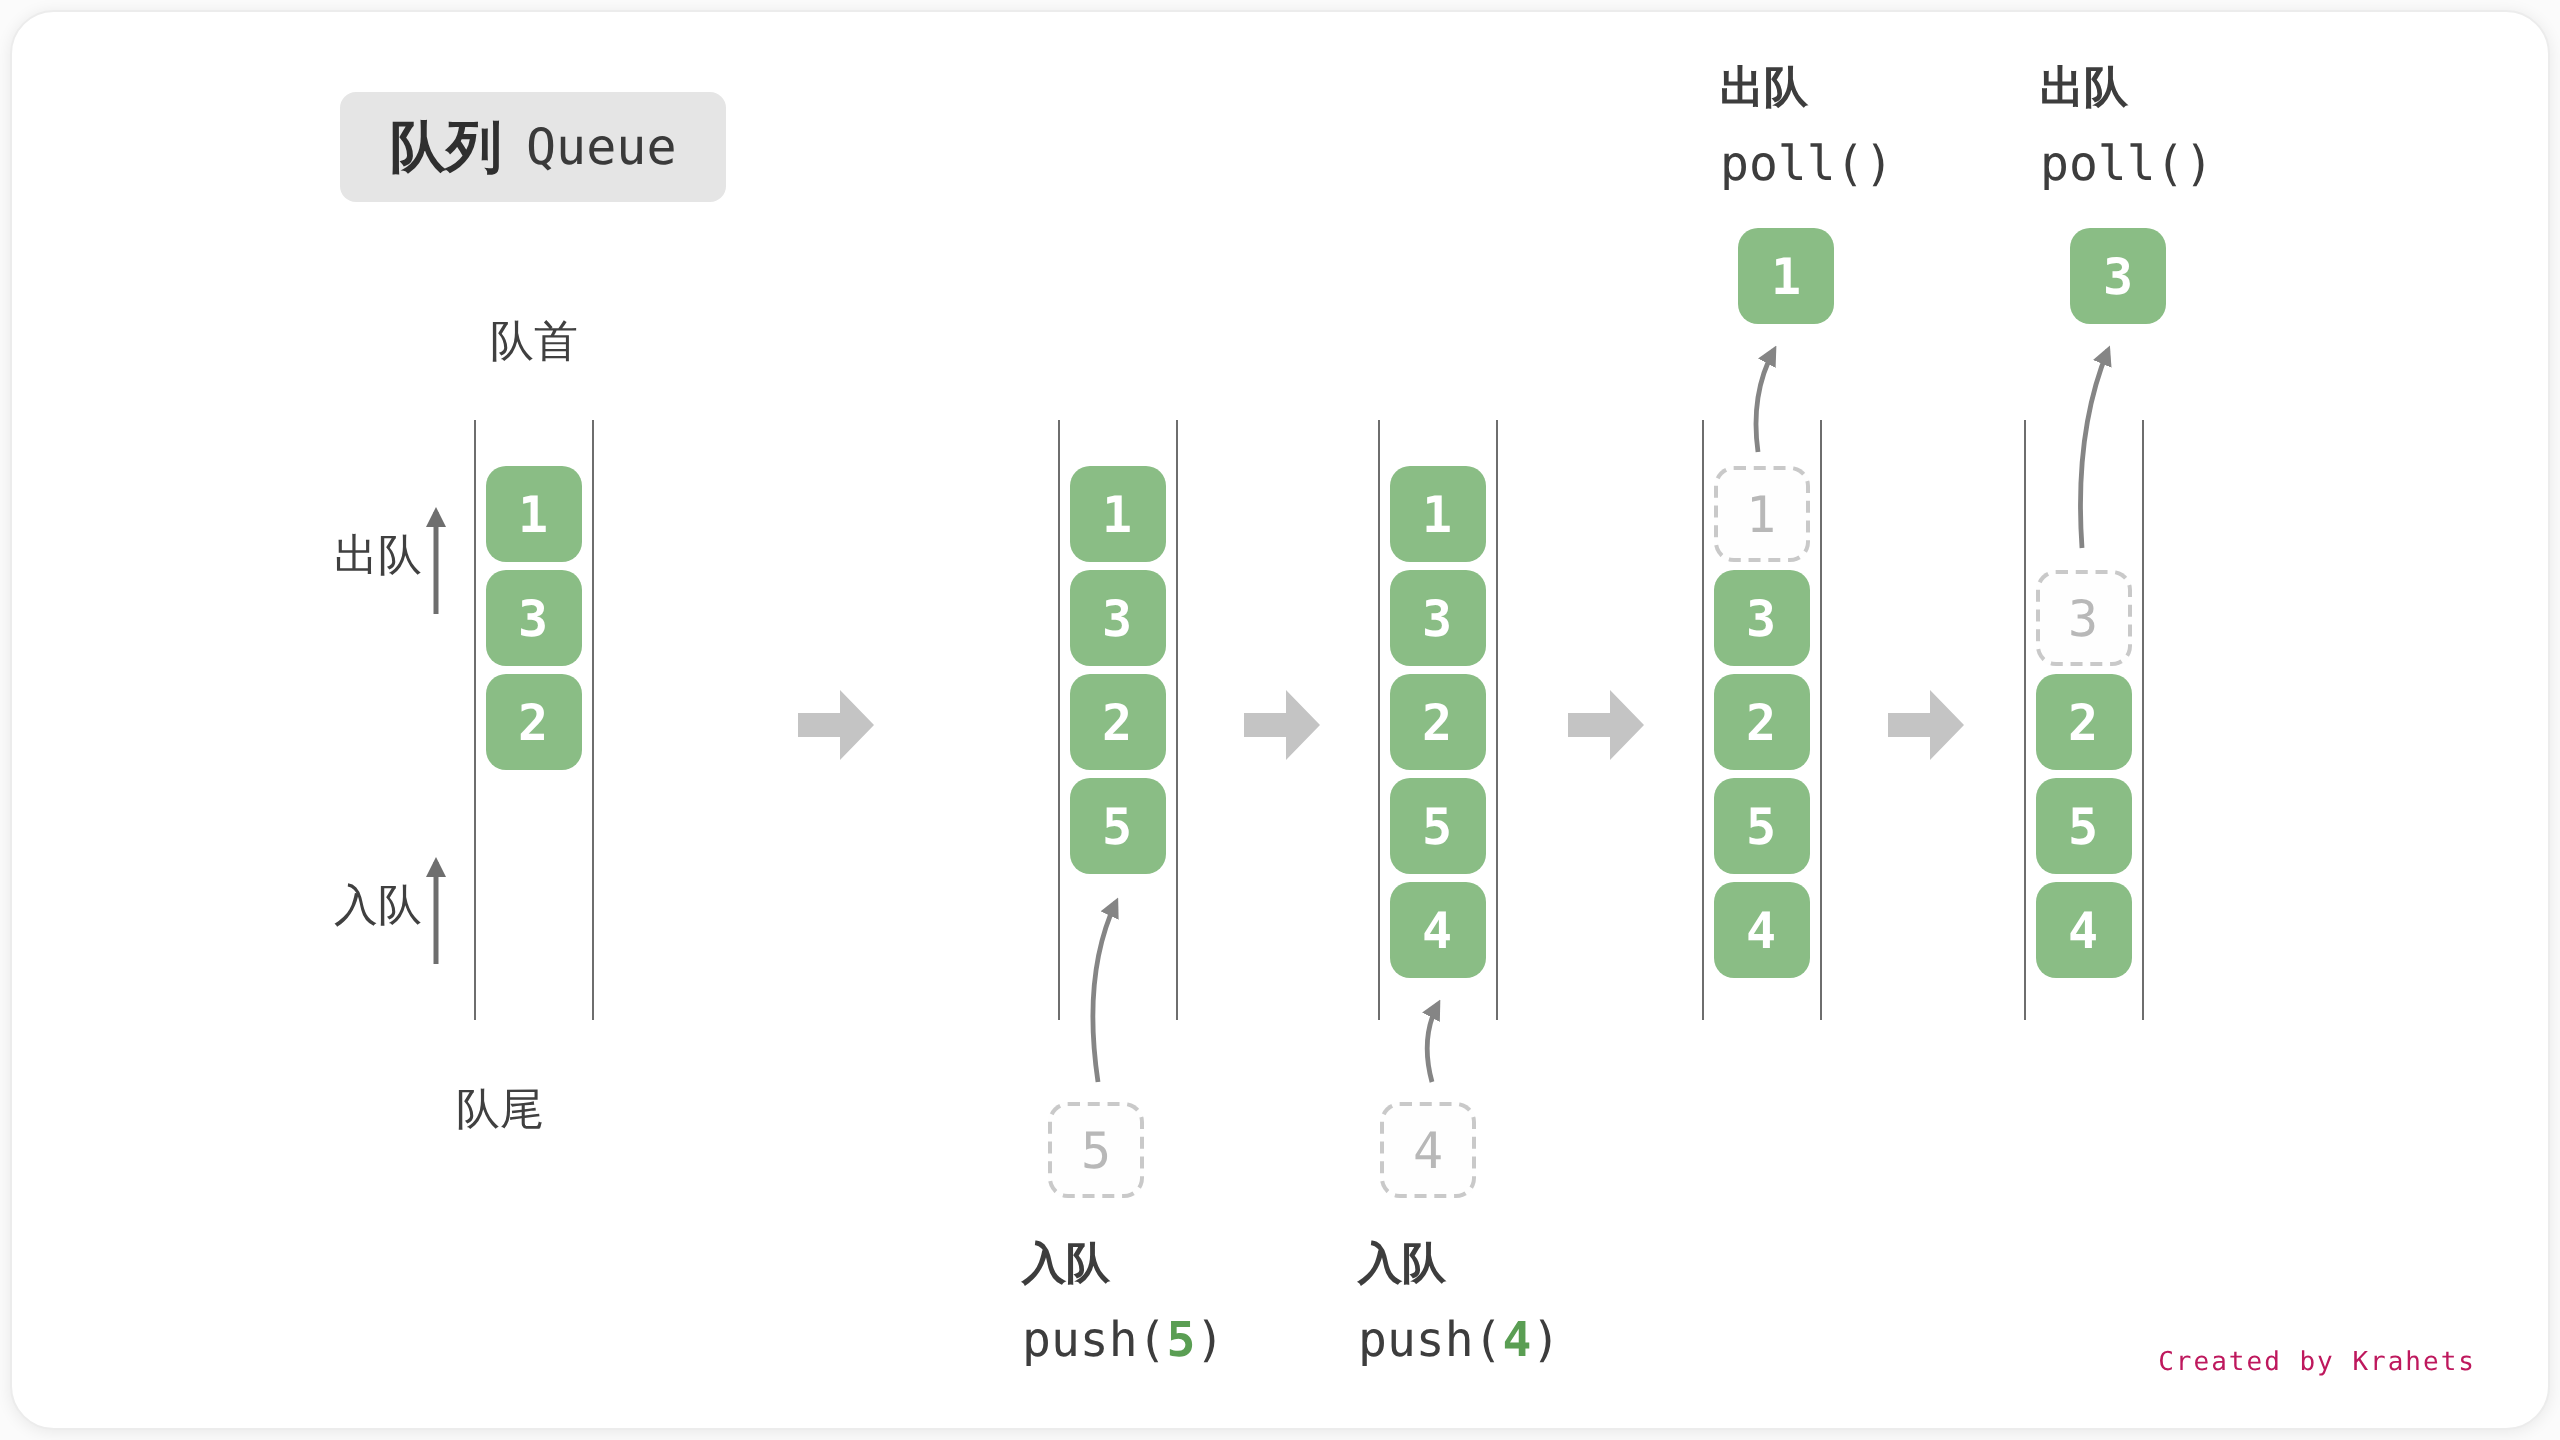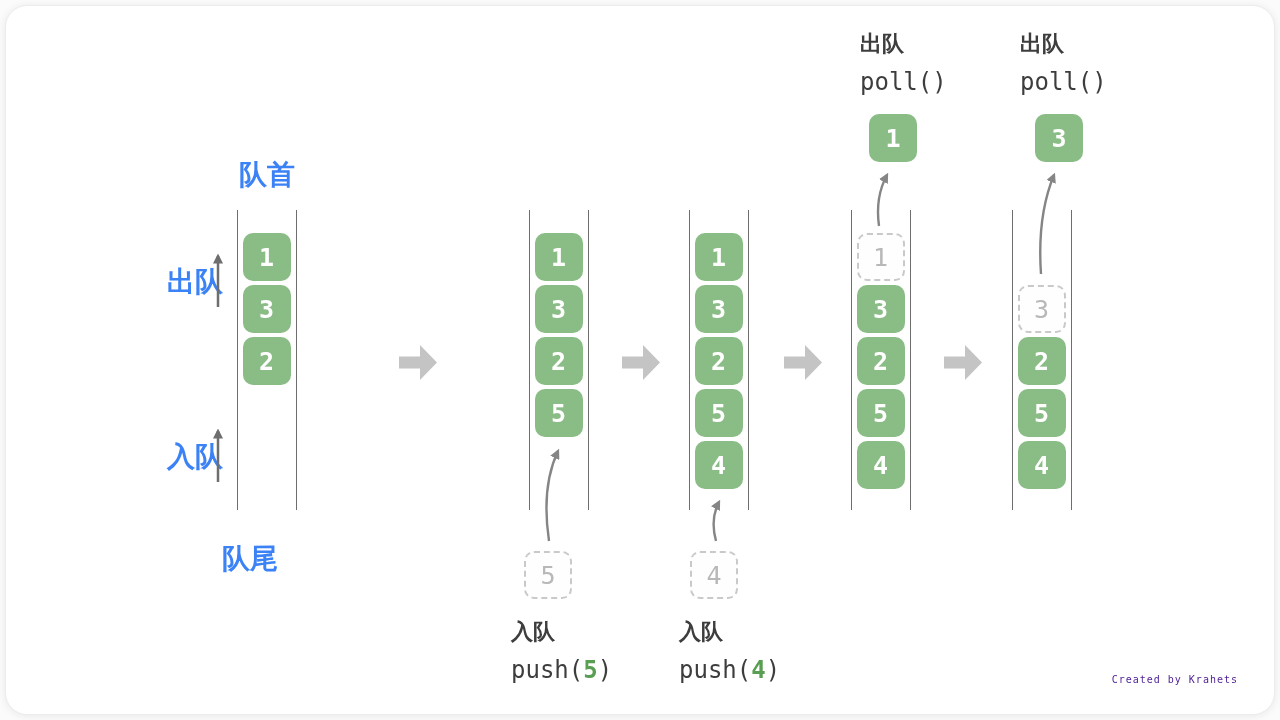--- a/index.html
+++ b/index.html
@@ -24,21 +24,21 @@
     position: absolute; left: 170px; top: 46px;
     height: 55px; padding: 0 25px;
     background: #e5e5e5; border-radius: 8px;
     display: flex; align-items: center; gap: 12px;
     box-sizing: border-box;
   }
   .title-zh { font-size: 28px; font-weight: 700; color: #2f2f2f; }
   .title-en { font-family: "DejaVu Sans Mono", monospace; font-size: 25px; color: #3a3a3a; }
 
   
-  .zh-label { position: absolute; font-size: 28px; font-weight: 700; color: #3b82f6; white-space: nowrap; }
+  .zh-label { position: absolute; font-size: 22px; font-weight: 400; color: #404040; white-space: nowrap; }
   .centered-60 { width: 60px; text-align: center; }
 
   
   .queue-col {
     position: absolute; top: 210px;
     width: 60px; height: 300px;
     border-left: 1.5px solid #6e6e6e;
     border-right: 1.5px solid #6e6e6e;
     box-sizing: border-box;
   }
@@ -68,33 +68,37 @@
 
   
   .op { position: absolute; white-space: nowrap; }
   .op-label { font-size: 22px; font-weight: 700; color: #3d3d3d; margin-bottom: 9px; }
   .op-code { font-family: "DejaVu Sans Mono", monospace; font-size: 24px; color: #3d3d3d; text-align: right; }
   .op-code .arg { color: #5a9e53; font-weight: 700; }
 
   .watermark {
     position: absolute; right: 42px; top: 674px;
     font-family: "DejaVu Sans Mono", monospace;
-    font-size: 10px; color: #4c1d95; letter-spacing: 1px;
+    font-size: 13px; color: #be185d; letter-spacing: 1px;
   }
 
   svg.overlay { position: absolute; inset: 0; pointer-events: none; }
 </style>
 </head>
 <body>
 
 <div class="canvas">
   <div class="card"></div>
 
   <div class="layer">
 
+    <div class="title-badge">
+      <span class="title-zh">队列</span>
+      <span class="title-en">Queue</span>
+    </div>
 
     <div class="zh-label centered-60" style="left:237px; top:156px;">队首</div>
     <div class="zh-label centered-60" style="left:220px; top:540px;">队尾</div>
 
     <div class="zh-label" style="left:167px; top:263px;">出队</div>
     <div class="zh-label" style="left:167px; top:438px;">入队</div>
 
     <div class="queue-col" style="left:237px;">
       <div class="qbox green slot-a">
           <span>1</span>

